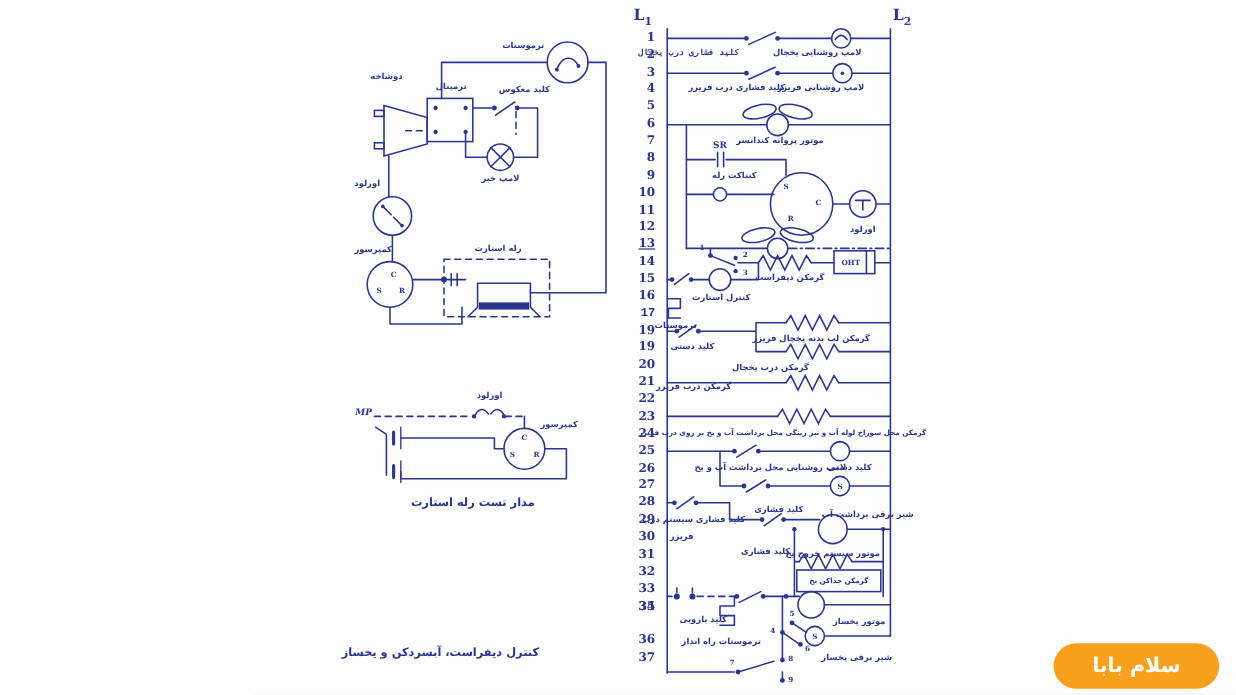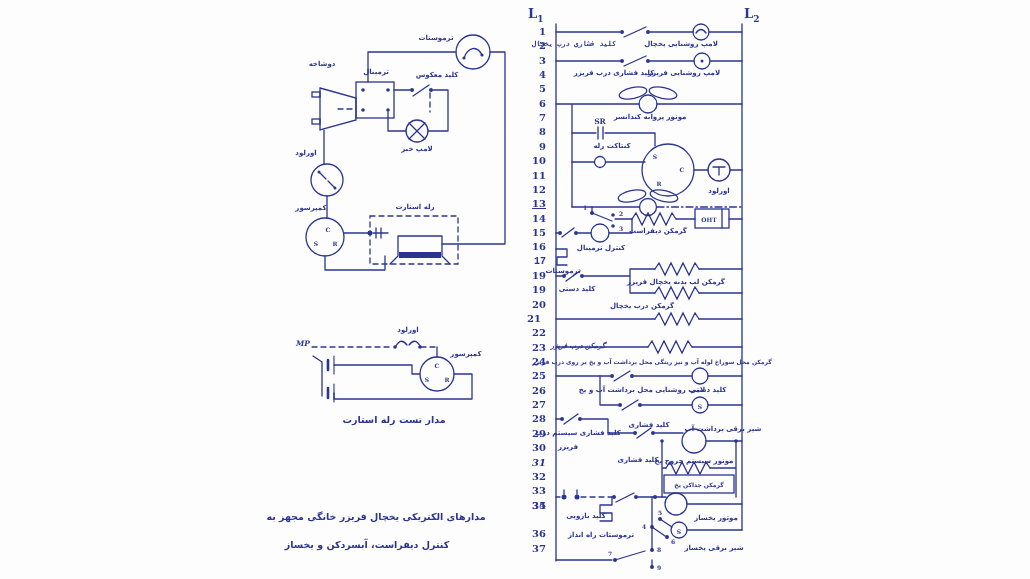--- a/index.html
+++ b/index.html
@@ -223,31 +223,31 @@
       <div class="rownum" style="top: 169.5px;">11</div>
       <div class="rownum" style="top: 183.85px;">12</div>
       <div class="rownum" style="top: 198.2px; text-decoration: underline;">13</div>
       <div class="rownum" style="top: 212.55px;">14</div>
       <div class="rownum" style="top: 226.9px;">15</div>
       <div class="rownum" style="top: 241.25px;">16</div>
       <div class="rownum" style="top: 255.6px; font-family: Liberation Mono, monospace;">17</div>
       <div class="rownum" style="top: 269.95px;">19</div>
       <div class="rownum" style="top: 284.3px;">19</div>
       <div class="rownum" style="top: 298.65px;">20</div>
-      <div class="rownum" style="top: 313px; text-align: center;">21</div>
+      <div class="rownum" style="top: 313px;">21</div>
       <div class="rownum" style="top: 327.35px;">22</div>
       <div class="rownum" style="top: 341.7px;">23</div>
       <div class="rownum" style="top: 356.05px;">24</div>
       <div class="rownum" style="top: 370.4px;">25</div>
       <div class="rownum" style="top: 384.75px;">26</div>
       <div class="rownum" style="top: 399.1px;">27</div>
       <div class="rownum" style="top: 413.45px;">28</div>
       <div class="rownum" style="top: 427.8px;">29</div>
       <div class="rownum" style="top: 442.15px;">30</div>
-      <div class="rownum" style="top: 456.5px; font-style: italic;">31</div>
+      <div class="rownum" style="top: 456.5px;">31</div>
       <div class="rownum" style="top: 470.85px;">32</div>
       <div class="rownum" style="top: 485.2px;">33</div>
       <div class="rownum" style="top: 499.55px;">34</div>
       <div class="rownum" style="top: 500px;">35</div>
       <div class="rownum" style="top: 528.25px;">36</div>
       <div class="rownum" style="top: 542.6px;">37</div>
     </div>
 
   <div class="lbl" style="left:436px;top:38px;">ترموستات</div>
   <div class="lbl" style="left:322px;top:64px;">دوشاخه</div>
@@ -262,39 +262,38 @@
   <div class="pin" style="left:335px;top:243px;">R</div>
 
   <div class="lbl lat" style="left:303px;top:343px;font-style:italic;">MP</div>
   <div class="lbl" style="left:408px;top:330px;">اورلود</div>
   <div class="lbl" style="left:466px;top:354px;">کمپرسور</div>
   <div class="lbl big" style="left:394px;top:419px;">مدار تست رله استارت</div>
   <div class="pin" style="left:437px;top:365px;">C</div>
   <div class="pin" style="left:427px;top:379px;">S</div>
   <div class="pin" style="left:447px;top:379px;">R</div>
 
-  <div class="lbl big" style="left:376px;top:516px;">مدارهای الکتریکی یخچال فریزر خانگی مجهز به</div>
   <div class="lbl big" style="left:367px;top:544px;">کنترل دیفراست، آبسردکن و یخساز</div>
 
   <div class="lbl" style="left:574px;top:44px;font-family:Liberation Mono, monospace;">کلید فشاری درب یخچال</div>
   <div class="lbl" style="left:681px;top:44px;">لامپ روشنایی یخچال</div>
   <div class="lbl" style="left:614px;top:73px;">کلید فشاری درب فریزر</div>
   <div class="lbl" style="left:684px;top:73px;">لامپ روشنایی فریزر</div>
   <div class="lbl" style="left:650px;top:117px;">موتور پروانه کندانسر</div>
   <div class="lbl lat" style="left:600px;top:121px;">SR</div>
   <div class="lbl" style="left:612px;top:146px;">کنتاکت رله</div>
   <div class="lbl" style="left:719px;top:191px;">اورلود</div>
   <div class="lbl" style="left:658px;top:231px;">گرمکن دیفراست</div>
   <div class="lbl lat" style="left:709px;top:219px;font-size:6px;">OHT</div>
-  <div class="lbl" style="left:601px;top:248px;">کنترل ترمینال</div>
+  <div class="lbl" style="left:601px;top:248px;">کنترل استارت</div>
   <div class="lbl" style="left:563px;top:271px;">ترموستات</div>
   <div class="lbl" style="left:577px;top:289px;">کلید دستی</div>
   <div class="lbl" style="left:676px;top:282px;">گرمکن لب بدنه یخچال فریزر</div>
   <div class="lbl" style="left:602px;top:306px;margin-left:40px;">گرمکن درب یخچال</div>
-  <div class="lbl" style="left:578px;top:346px;font-style:italic;">گرمکن درب فریزر</div>
+  <div class="lbl" style="left:578px;top:322px;">گرمکن درب فریزر</div>
   <div class="lbl tiny" style="left:652px;top:361px;">گرمکن محل سوراخ لوله آب و نیز رینگی محل برداشت آب و یخ بر روی درب فریزر</div>
   <div class="lbl" style="left:642px;top:390px;">لامپ روشنایی محل برداشت آب و یخ</div>
   <div class="lbl" style="left:708px;top:390px;">کلید دستی</div>
   <div class="lbl" style="left:649px;top:425px;">کلید فشاری</div>
   <div class="lbl" style="left:723px;top:429px;">شیر برقی برداشت آب</div>
   <div class="lbl" style="left:578px;top:433px;">کلید فشاری سیستم درب</div>
   <div class="lbl" style="left:568px;top:447px;">فریزر</div>
   <div class="lbl" style="left:638px;top:460px;">کلید فشاری</div>
   <div class="lbl" style="left:694px;top:461px;">موتور سیستم خروج یخ</div>
   <div class="lbl tiny" style="left:699px;top:484px;">گرمکن جداکن یخ</div>
@@ -311,13 +310,16 @@
   <div class="pin" style="left:585px;top:207px;">1</div>
   <div class="pin" style="left:621px;top:213px;">2</div>
   <div class="pin" style="left:621px;top:228px;">3</div>
   <div class="pin" style="left:644px;top:526px;">4</div>
   <div class="pin" style="left:660px;top:512px;">5</div>
   <div class="pin" style="left:673px;top:541px;">6</div>
   <div class="pin" style="left:610px;top:553px;">7</div>
   <div class="pin" style="left:659px;top:549px;">8</div>
   <div class="pin" style="left:659px;top:567px;">9</div>
 
+  <div id="watermark">
+    <span>سلام بابا</span>
+  </div>
 </div>
 
 </body></html>

